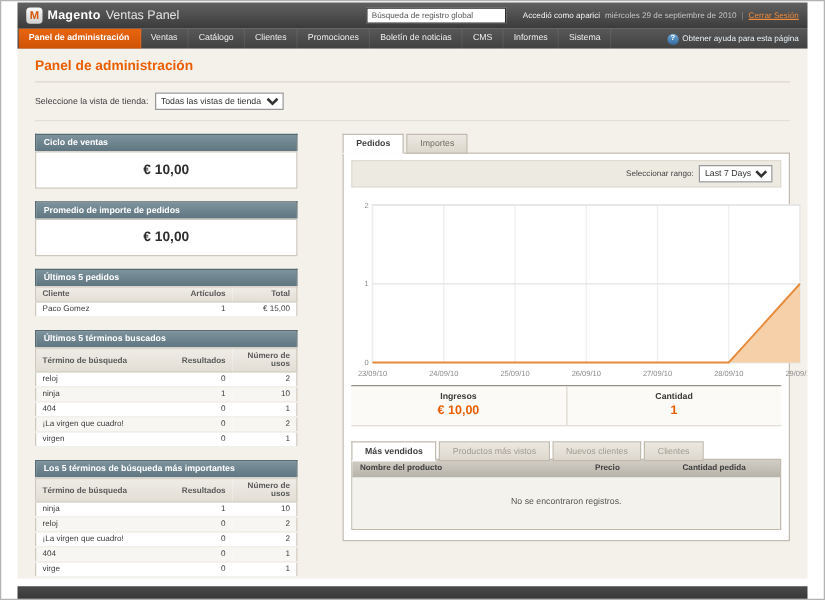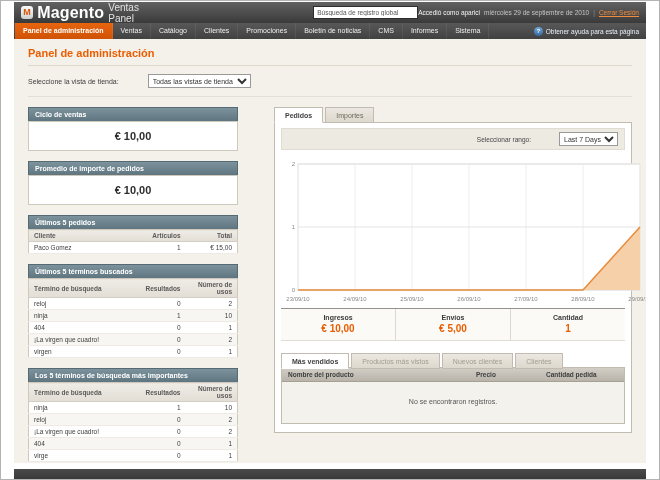--- a/index.html
+++ b/index.html
@@ -3,21 +3,21 @@
 <meta charset="utf-8">
 <style>
   *{box-sizing:border-box;margin:0;padding:0;}
   body{background:#e9e9e9;font-family:"Liberation Sans",sans-serif;}
   .viewport{width:660px;height:480px;background:#fff;border:1px solid #b3b3b3;overflow:hidden;}
   .wrapper{width:632px;height:478px;margin:1px auto 0;display:flex;flex-direction:column;}
 
   
   .topbar{height:21px;background:linear-gradient(#616161,#3a3a3a);display:flex;align-items:center;padding:0 7px;flex:0 0 auto;}
   .logo-mark{width:13px;height:13px;border-radius:3px;background:linear-gradient(#fafafa,#cfcfcf);color:#d85909;font-weight:bold;font-size:9px;line-height:13px;text-align:center;margin-right:4px;}
-  .logo-text{color:#fff;font-weight:bold;font-size:16px;letter-spacing:.2px;}
+  .logo-text{color:#fff;font-weight:bold;font-size:10px;letter-spacing:.2px;}
   .app-title{color:#e3e3e3;font-size:10px;margin-left:4px;}
   .global-search{width:112px;height:13px;margin-left:150px;border:1px solid #2d2d2d;background:#fff;font-size:6.5px;color:#555;padding:1px 3px;font-family:inherit;}
   .top-right{margin-left:auto;display:flex;align-items:center;gap:4px;font-size:6.5px;white-space:nowrap;}
   .logged-in{color:#f4f4f4;}
   .top-date{color:#c4c4c4;}
   .top-sep{color:#8a8a8a;}
   .logout{color:#f08c3d;text-decoration:underline;cursor:pointer;}
 
   
   .navbar{height:16px;background:linear-gradient(#585858,#414141);display:flex;align-items:stretch;padding:0 1px;flex:0 0 auto;}
@@ -25,21 +25,21 @@
   .nav-item.active{background:linear-gradient(#e8650f,#cf5206);color:#fff;font-weight:bold;}
   .nav-help{margin-left:auto;display:flex;align-items:center;gap:3px;padding:0 6px;cursor:pointer;}
   .help-ic{width:9px;height:9px;border-radius:50%;background:linear-gradient(#6fa8d8,#33689c);color:#fff;font-size:6px;line-height:9px;text-align:center;font-weight:bold;}
   .nav-help span.lbl{color:#e8f1f8;font-size:6.5px;}
 
   
   .content{flex:1 1 auto;background:#f4f1eb;padding:8px 14px 0;overflow:hidden;}
   .page-title{color:#eb5e00;font-size:11px;font-weight:bold;}
   .title-rule{border:none;border-top:1px solid #ddd7cc;margin:6px 0 0;}
   .store-row{margin:8px 0;display:flex;align-items:center;gap:5px;font-size:7px;color:#3c3c3c;}
-  select{font-size:7px;height:14px;border:1px solid #999;background:#fff;font-family:inherit;color:#333;margin-left:24px;}
+  select{font-size:7px;height:14px;border:1px solid #999;background:#fff;font-family:inherit;color:#333;}
   .section-rule{border:none;border-top:1px solid #e4dfd5;margin:0 0 10px;}
 
   .columns{display:flex;gap:4px;}
   .left-col{width:210px;flex:0 0 auto;}
   .right-col{flex:1 1 auto;min-width:0;padding-left:32px;}
 
   
   .panel{margin-bottom:10px;}
   .panel-head{background:linear-gradient(#7c939d,#5f757f);border:1px solid #556a72;border-bottom:none;color:#fff;font-weight:bold;font-size:7px;padding:3px 6px;}
   .value-body{background:#fff;border:1px solid #cfc9bd;text-align:center;font-size:11px;font-weight:bold;color:#2e2e2e;padding:8px 0;}
@@ -282,24 +282,20 @@
                   <polyline points="16,134 73,134 130,134 187,134 244,134 301,134 358,71" fill="none" stroke="#e78c3c" stroke-width="1.5"></polyline>
                 </svg>
             </div>
 
             <div class="stats-row">
               <div class="stat">
                 <div class="stat-label">Ingresos</div>
                 <div class="stat-value">€ 10,00</div>
               </div>
               <div class="stat">
-                <div class="stat-label">Envíos</div>
-                <div class="stat-value">€ 5,00</div>
-              </div>
-              <div class="stat">
                 <div class="stat-label">Cantidad</div>
                 <div class="stat-value">1</div>
               </div>
             </div>
 
             <div class="tabs-row bottom-tabs">
               <span class="tab active">Más vendidos</span>
               <span class="tab dim">Productos más vistos</span>
               <span class="tab dim">Nuevos clientes</span>
               <span class="tab dim">Clientes</span>

